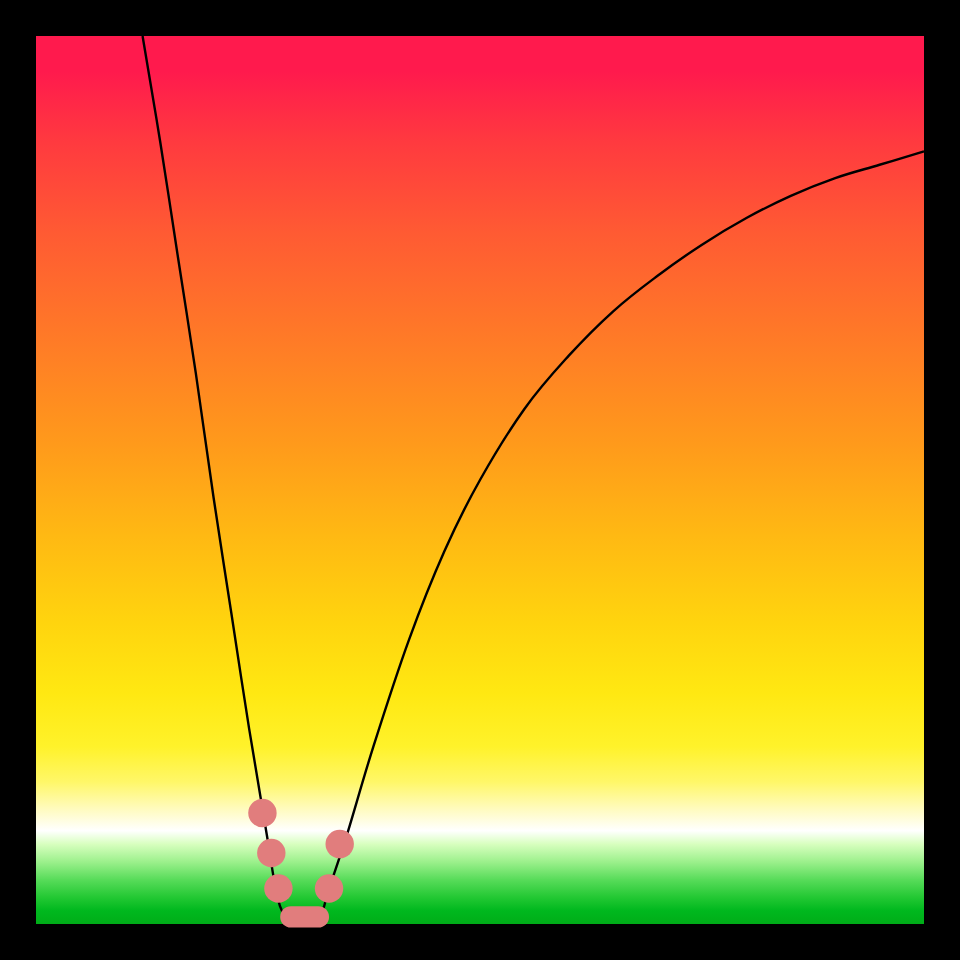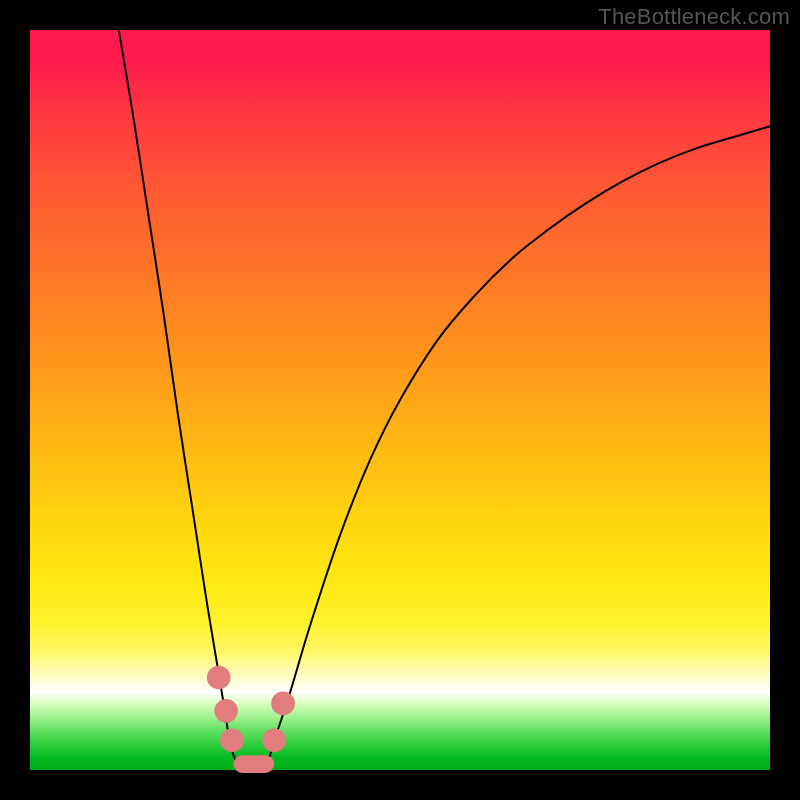--- a/index.html
+++ b/index.html
@@ -75,21 +75,20 @@
   }
   .floor-seg {
     fill: #e17d7d;
   }
 </style>
 </head>
 <body>
 
 <div class="stage">
 
-  <div class="watermark">TheBottleneck.com</div>
 
   <div class="plot">
     <svg class="curves" viewBox="0 0 740 740" preserveAspectRatio="none">
       <path id="bottleneck-path" class="curve" d="M 88.80 0.00 C 91.46 15.98, 98.27 55.50, 103.60 88.80 C 108.93 122.10, 113.07 150.37, 118.40 185.00 C 123.73 219.63, 127.87 245.24, 133.20 281.20 C 138.53 317.16, 142.67 348.84, 148.00 384.80 C 153.33 420.76, 157.47 446.37, 162.80 481.00 C 168.13 515.63, 172.27 543.90, 177.60 577.20 C 182.93 610.50, 188.40 642.02, 192.40 666.00 C 196.40 689.98, 197.14 698.41, 199.80 710.40 C 202.46 722.39, 203.20 727.27, 207.20 732.60 C 211.20 737.93, 216.67 740.00, 222.00 740.00 C 227.33 740.00, 232.80 737.93, 236.80 732.60 C 240.80 727.27, 240.20 722.39, 244.20 710.40 C 248.20 698.41, 252.34 687.31, 259.00 666.00 C 265.66 644.69, 271.88 621.30, 281.20 592.00 C 290.52 562.70, 300.14 532.50, 310.80 503.20 C 321.46 473.90, 329.74 453.18, 340.40 429.20 C 351.06 405.22, 358.01 391.31, 370.00 370.00 C 381.99 348.69, 393.68 329.45, 407.00 310.80 C 420.32 292.15, 430.68 281.05, 444.00 266.40 C 457.32 251.75, 467.68 241.39, 481.00 229.40 C 494.32 217.41, 504.68 209.79, 518.00 199.80 C 531.32 189.81, 541.68 182.56, 555.00 173.90 C 568.32 165.24, 578.68 159.03, 592.00 151.70 C 605.32 144.37, 615.68 139.19, 629.00 133.20 C 642.32 127.21, 652.68 123.06, 666.00 118.40 C 679.32 113.74, 689.68 111.30, 703.00 107.30 C 716.32 103.30, 733.34 98.20, 740.00 96.20"></path>
       <g id="marker-layer">
           <circle cx="188.70" cy="647.50" r="11.84" class="marker"></circle>
           <circle cx="196.10" cy="680.80" r="11.84" class="marker"></circle>
           <circle cx="202.02" cy="710.40" r="11.84" class="marker"></circle>
           <circle cx="244.20" cy="710.40" r="11.84" class="marker"></circle>
           <circle cx="253.08" cy="673.40" r="11.84" class="marker"></circle>

